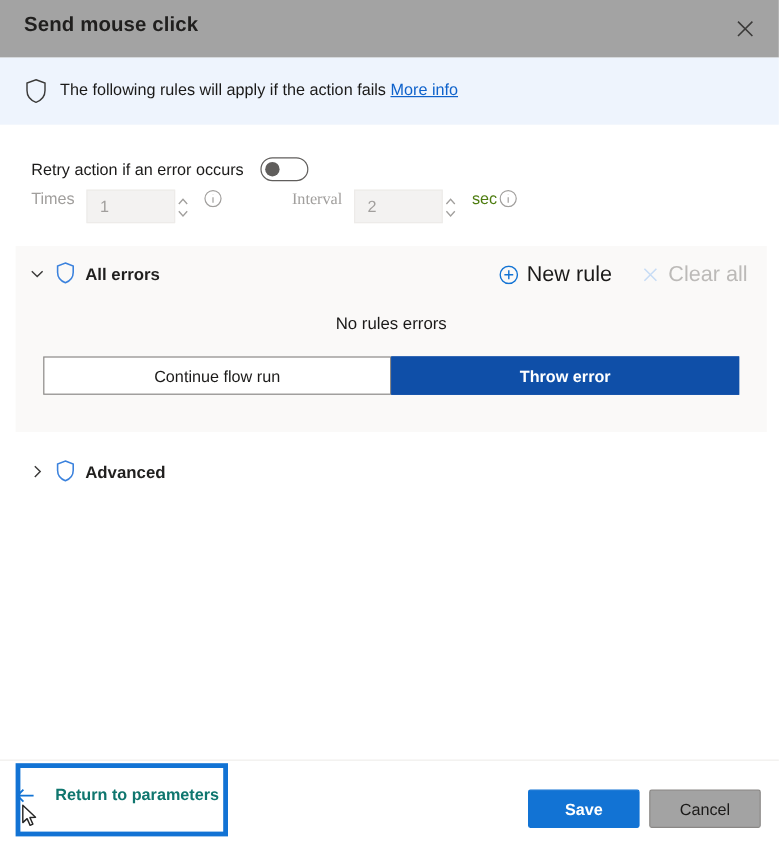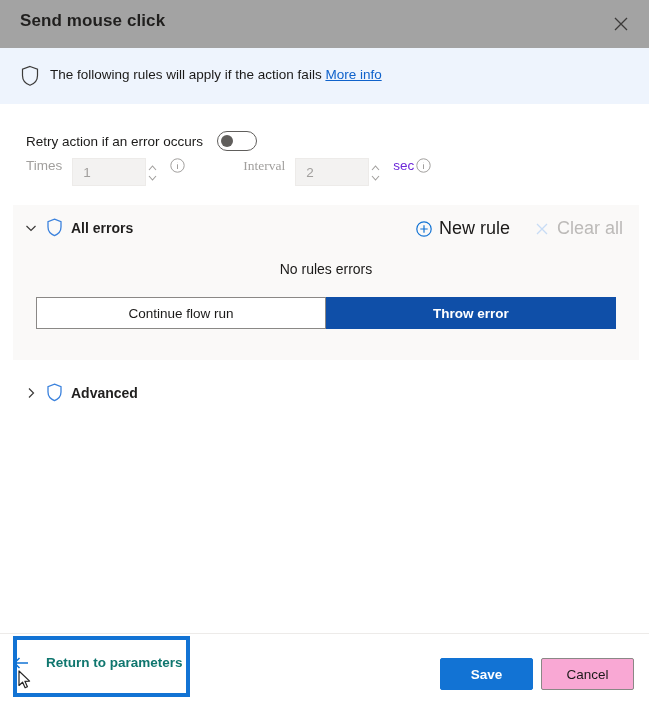--- a/index.html
+++ b/index.html
@@ -162,21 +162,21 @@
   }
   .spin-arrows svg { display:block; }
   .info-circle {
     margin-left: 24px;
     width: 15px; height: 15px;
     cursor: pointer;
   }
   .sec-label {
     margin-left: 24px;
     font-size: 13.5px;
-    color: #6d28d9;
+    color: #4d7c0f;
   }
   .gap-interval { margin-left: 58px; font-family: Liberation Serif, serif; }
 
   
   .rules-panel {
     position: absolute;
     left: 13px;
     top: 101px;
     width: 626px;
     height: 155px;
@@ -374,21 +374,21 @@
     width: 93px;
     background: #1273d4;
     color: #ffffff;
     border: 1px solid #1273d4;
     font-weight: 600;
   }
   .btn-cancel {
     left: 541px;
     top: 24px;
     width: 93px;
-    background: #f9a8d4;
+    background: #a3a3a3;
     color: #1b1a19;
     border: 1px solid #8a8886;
   }
 </style>
 </head>
 <body>
 
 <div class="titlebar">
   <div class="title-text">Send mouse click</div>
   <div class="close-btn">

